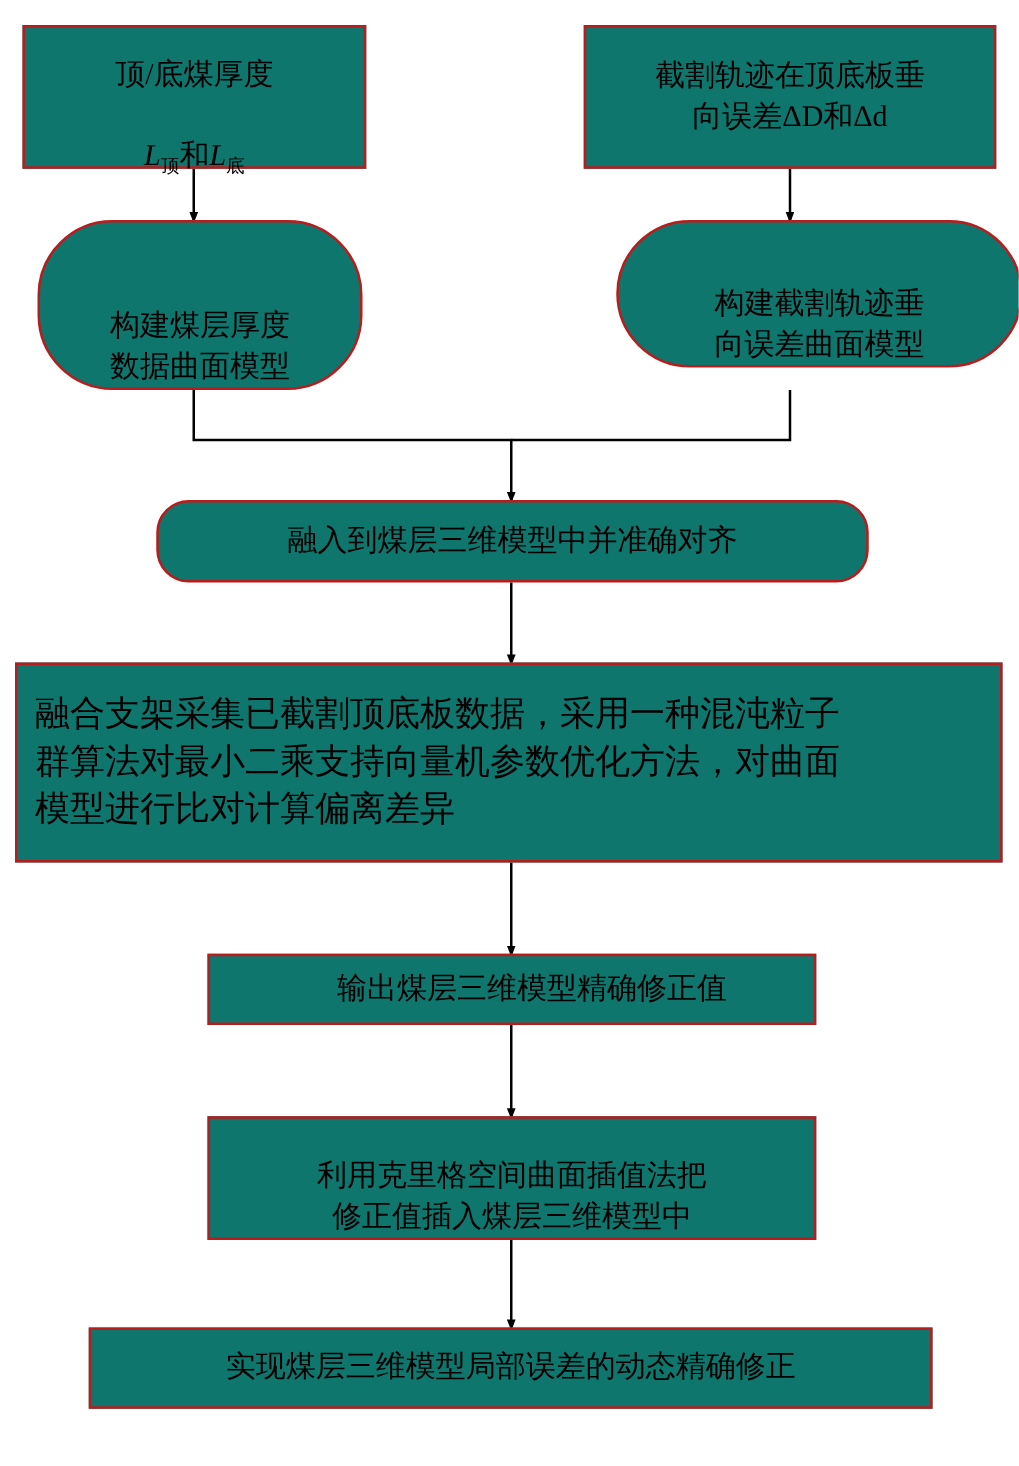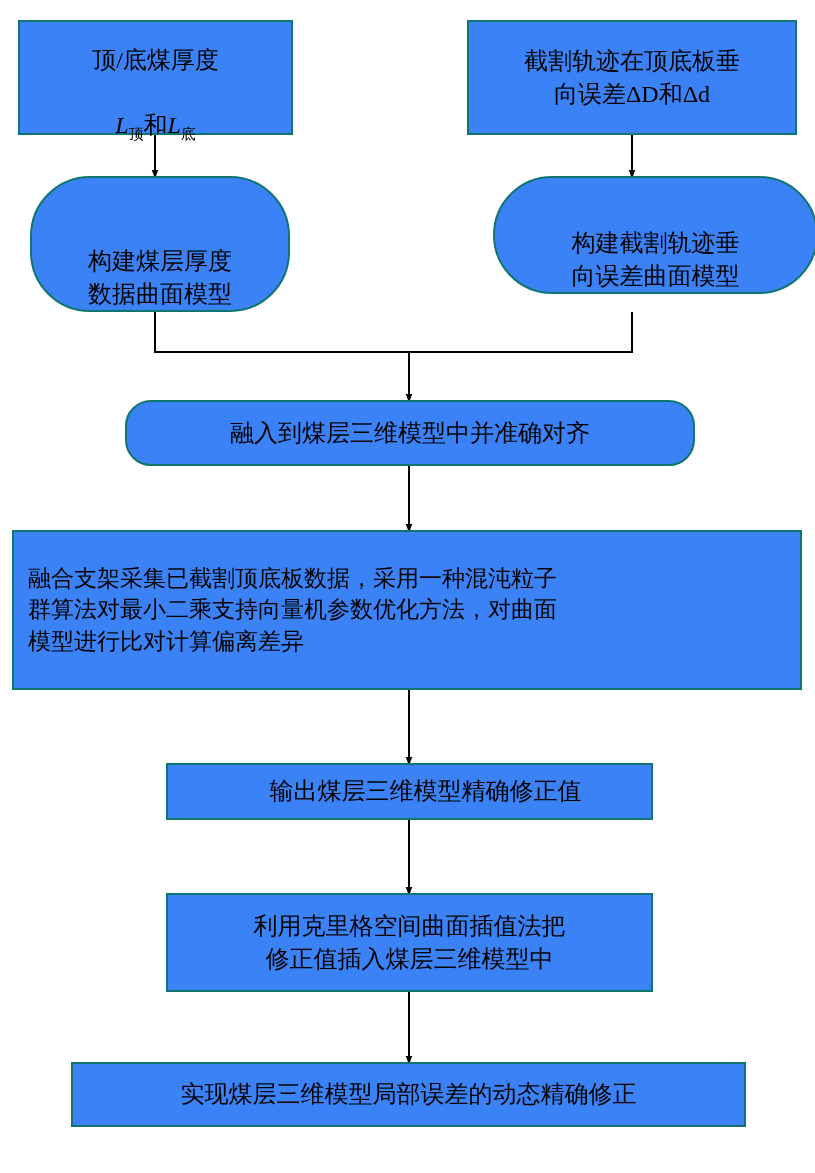--- a/index.html
+++ b/index.html
@@ -13,39 +13,39 @@
   #canvas {
     position: relative;
     width: 815px;
     height: 1173px;
     background: #ffffff;
     overflow: hidden;
   }
   .node {
     position: absolute;
     box-sizing: border-box;
-    border: 2px solid #0f766e;
-    background: #3b82f6;
+    border: 2px solid #b91c1c;
+    background: #0f766e;
     display: flex;
     align-items: center;
     justify-content: center;
     text-align: center;
     color: #000000;
     line-height: 1.35;
   }
   .rect { border-radius: 0; }
   .stadium { border-radius: 60px; align-items: flex-end; }
   .node .txt {
     display: block;
     width: 100%;
     padding: 0 8px;
     box-sizing: border-box;
     white-space: pre-line;
   }
-  .fs23 { font-size: 23px; }
+  .fs23 { font-size: 28px; }
   .fs24 { font-size: 24px; }
   svg.edges {
     position: absolute;
     left: 0;
     top: 0;
     width: 815px;
     height: 1173px;
     pointer-events: none;
   }
   .sub {
@@ -114,21 +114,21 @@
   <div class="node rect fs23" style="left:12px; top:530px; width:790px; height:160px; justify-content:flex-start;">
     <span class="txt" style="text-align:left; padding:0 14px;">融合支架采集已截割顶底板数据，采用一种混沌粒子
 群算法对最小二乘支持向量机参数优化方法，对曲面
 模型进行比对计算偏离差异</span>
   </div>
 
   <div class="node rect fs24" style="left:166px; top:763px; width:487px; height:57px;padding-left:32px;">
     <span class="txt">输出煤层三维模型精确修正值</span>
   </div>
 
-  <div class="node rect fs24" style="left:166px; top:893px; width:487px; height:99px;">
+  <div class="node rect fs24" style="left:166px; top:893px; width:487px; height:99px;align-items:flex-end;">
     <span class="txt">利用克里格空间曲面插值法把
 修正值插入煤层三维模型中</span>
   </div>
 
   <div class="node rect fs24" style="left:71px; top:1062px; width:675px; height:65px;text-align:center;">
     <span class="txt">实现煤层三维模型局部误差的动态精确修正</span>
   </div>
 
 </div>
 

